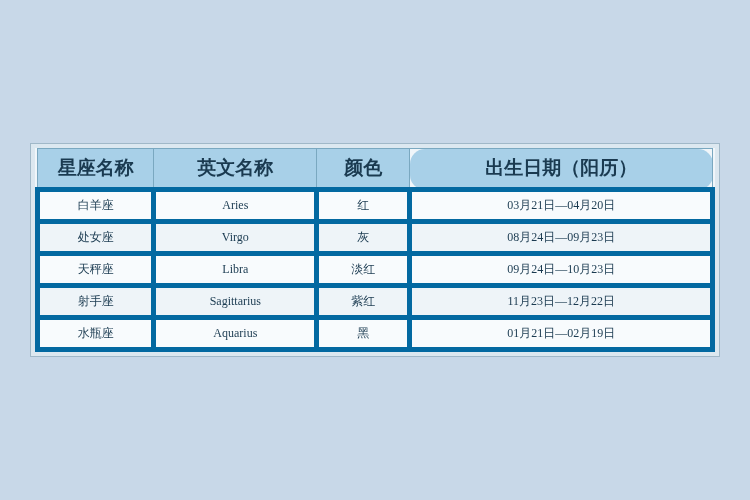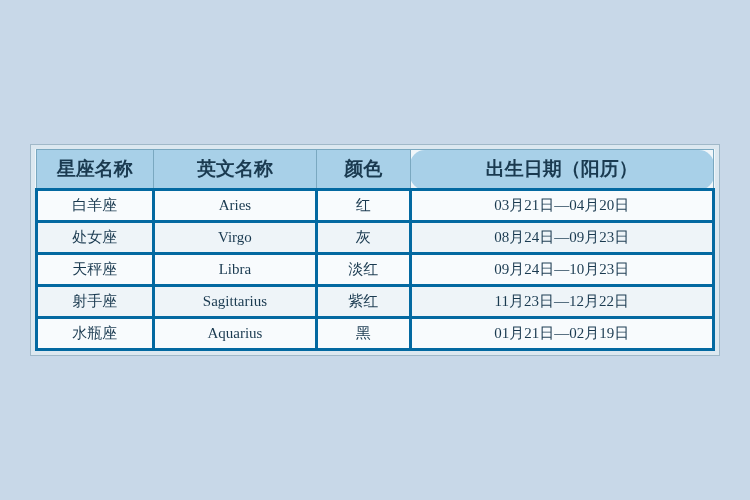--- a/index.html
+++ b/index.html
@@ -34,24 +34,24 @@
       background-color: #a8d0e8;
       border: 1px solid #7aa8c0;
       padding: 6px 12px;
       text-align: center;
       font-size: 19px;
       color: #1a3a50;
       font-weight: bold;
     }
 
     td {
-      border: 3px solid #0369a1;
+      border: 5px solid #0369a1;
       padding: 5px 12px;
       text-align: center;
-      font-size: 15px;
+      font-size: 12px;
       color: #1a3a50;
       background-color: #f8fbfd;
     }
 
     tr:nth-child(even) td {
       background-color: #eef4f8;
     }
 
     .col-chinese { width: 100px; }
     .col-english { width: 140px; }

